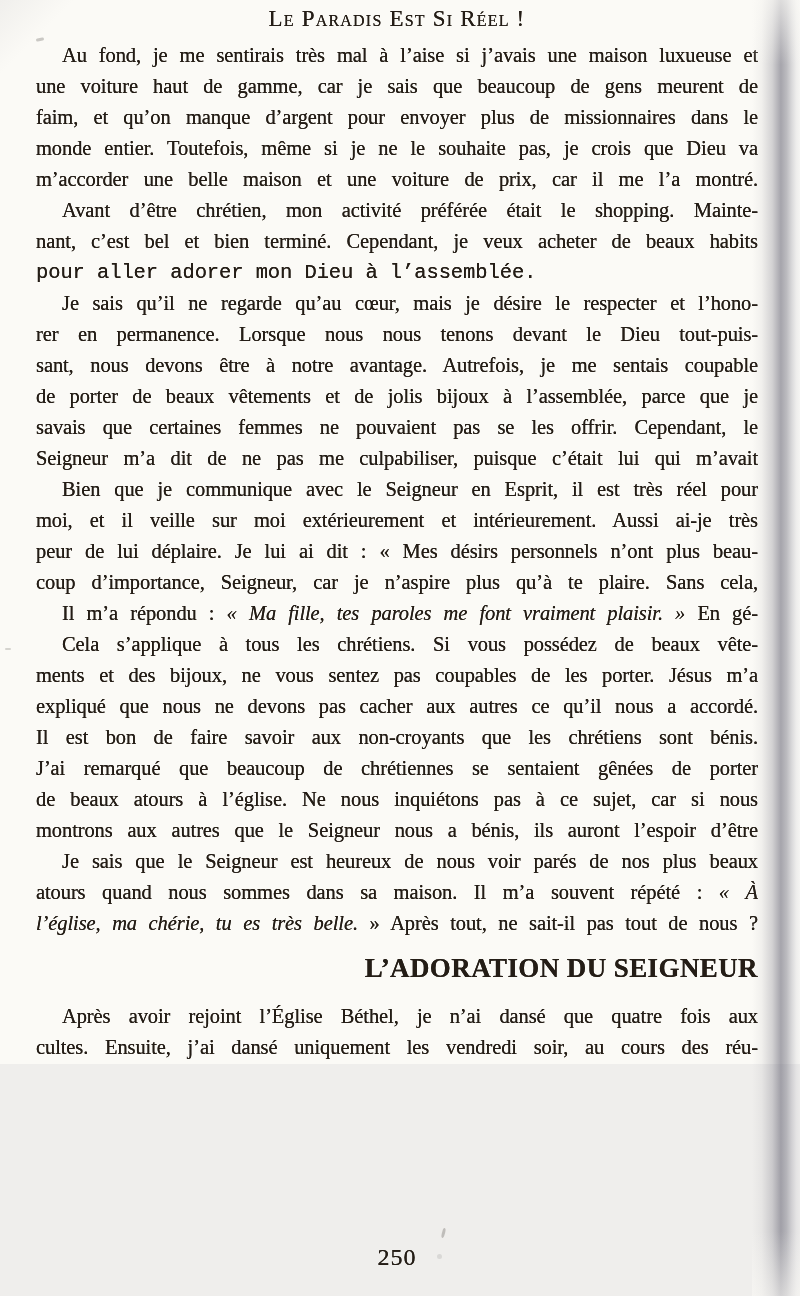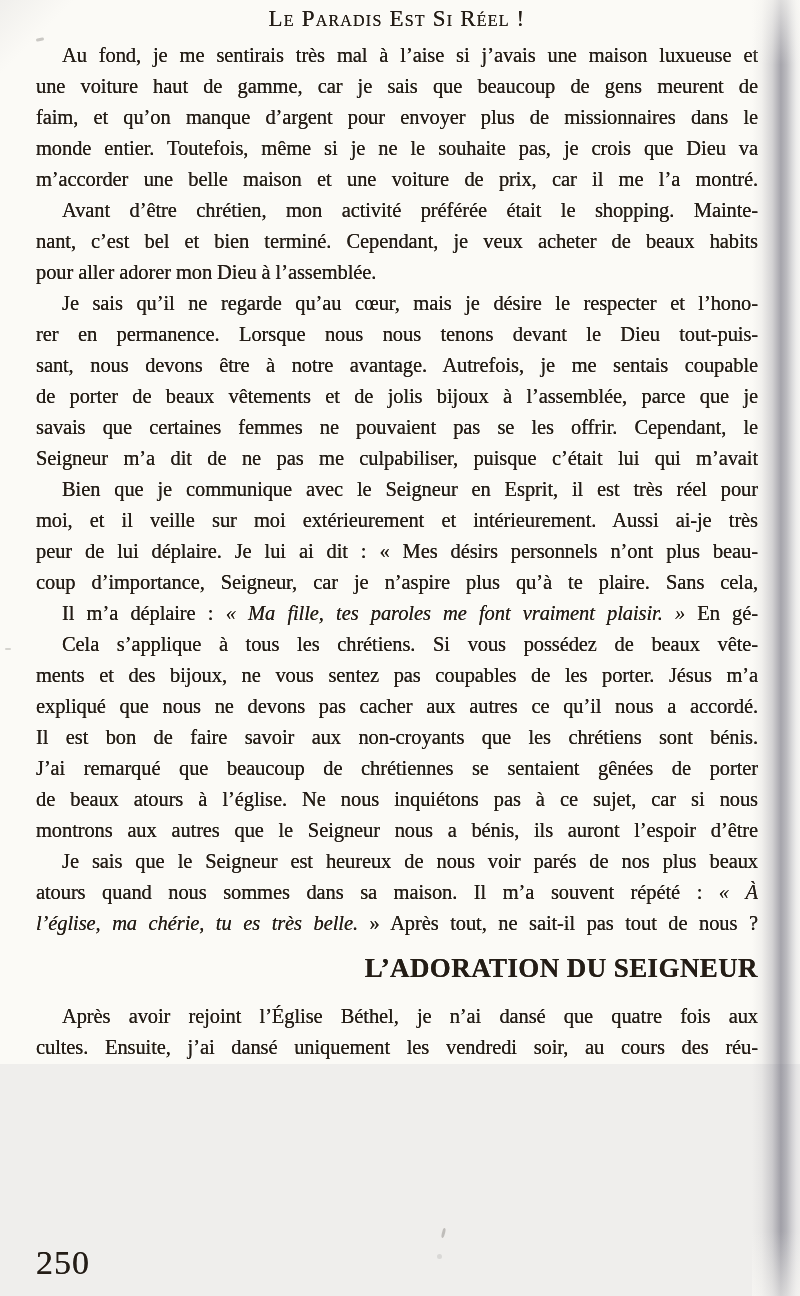--- a/index.html
+++ b/index.html
@@ -35,37 +35,37 @@
     font-size: 20.5px;
     letter-spacing: -0.1px;
     line-height: 31px;
     height: 31px;
     overflow: hidden;
     text-align: justify;
     text-align-last: justify;
     text-shadow: 0 0 0.4px currentColor;
   }
   .line.first { text-indent: 26px; }
-  .line.last { text-align: right; text-align-last: left; }
+  .line.last { text-align: right; text-align-last: left; font-family: Liberation Mono, monospace; }
   .italic { font-style: italic; }
   .section-heading {
     margin-top: 12px;
     margin-bottom: 16px;
     font-size: 27px;
     font-weight: bold;
     line-height: 34px;
     text-align: right;
     letter-spacing: 0.4px;
     text-shadow: 0 0 0.4px currentColor;
   }
   .page-number {
     position: absolute;
     top: 1244px; left: 36px; width: 722px;
-    text-align: left;
-    font-size: 34px;
+    text-align: center;
+    font-size: 24px;
     letter-spacing: 1px;
     text-shadow: 0 0 0.4px currentColor;
   }
   .edge-shadow {
     position: absolute;
     top: 0; right: 0;
     width: 48px; height: 1296px;
     background: linear-gradient(to right,
       rgba(120,119,130, 0.00) 0%,
       rgba(122,121,132, 0.08) 20%,
@@ -124,21 +124,21 @@
         <div class="line"><span>savais que certaines femmes ne pouvaient pas se les offrir. Cependant, le</span></div>
         <div class="line"><span>Seigneur m’a dit de ne pas me culpabiliser, puisque c’était lui qui m’avait</span></div>
       </div>
       <div class="paragraph">
         <div class="line first"><span>Bien que je communique avec le Seigneur en Esprit, il est très réel pour</span></div>
         <div class="line"><span>moi, et il veille sur moi extérieurement et intérieurement. Aussi ai-je très</span></div>
         <div class="line"><span>peur de lui déplaire. Je lui ai dit : « Mes désirs personnels n’ont plus beau-</span></div>
         <div class="line"><span>coup d’importance, Seigneur, car je n’aspire plus qu’à te plaire. Sans cela,</span></div>
       </div>
       <div class="paragraph">
-        <div class="line first"><span>Il m’a déplaire : </span><span class="italic">« Ma fille, tes paroles me font vraiment plaisir. »</span><span> En gé-</span></div>
+        <div class="line first"><span>Il m’a répondu : </span><span class="italic">« Ma fille, tes paroles me font vraiment plaisir. »</span><span> En gé-</span></div>
       </div>
       <div class="paragraph">
         <div class="line first"><span>Cela s’applique à tous les chrétiens. Si vous possédez de beaux vête-</span></div>
         <div class="line"><span>ments et des bijoux, ne vous sentez pas coupables de les porter. Jésus m’a</span></div>
         <div class="line"><span>expliqué que nous ne devons pas cacher aux autres ce qu’il nous a accordé.</span></div>
         <div class="line"><span>Il est bon de faire savoir aux non-croyants que les chrétiens sont bénis.</span></div>
         <div class="line"><span>J’ai remarqué que beaucoup de chrétiennes se sentaient gênées de porter</span></div>
         <div class="line"><span>de beaux atours à l’église. Ne nous inquiétons pas à ce sujet, car si nous</span></div>
         <div class="line"><span>montrons aux autres que le Seigneur nous a bénis, ils auront l’espoir d’être</span></div>
       </div>

